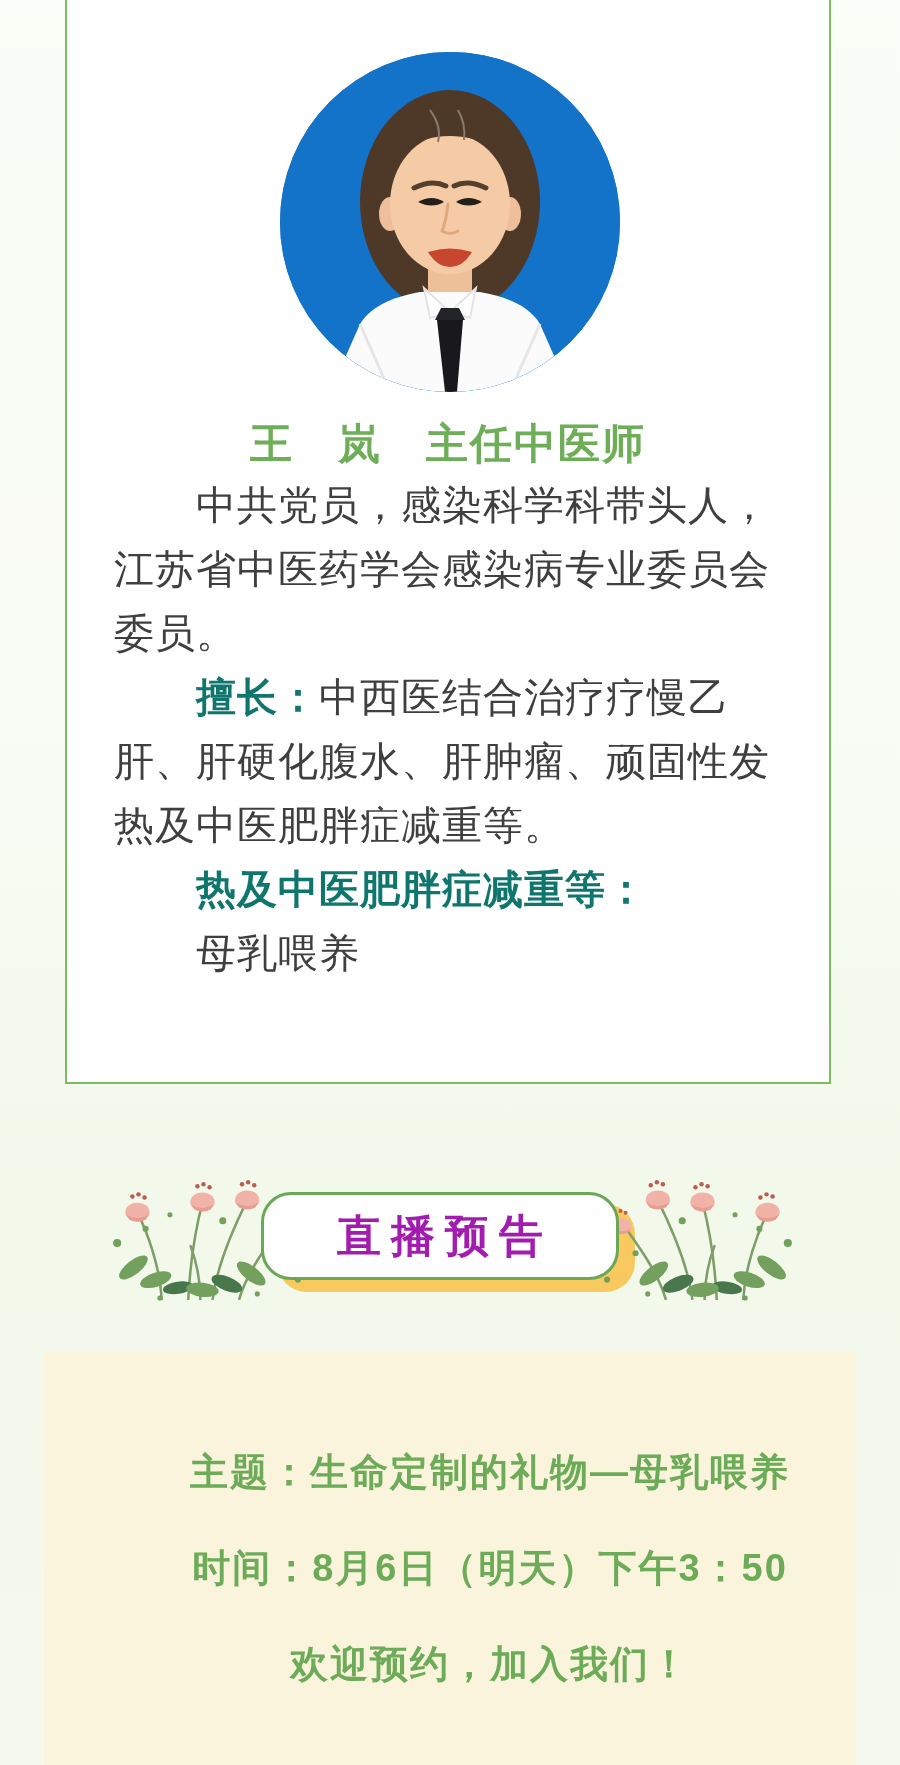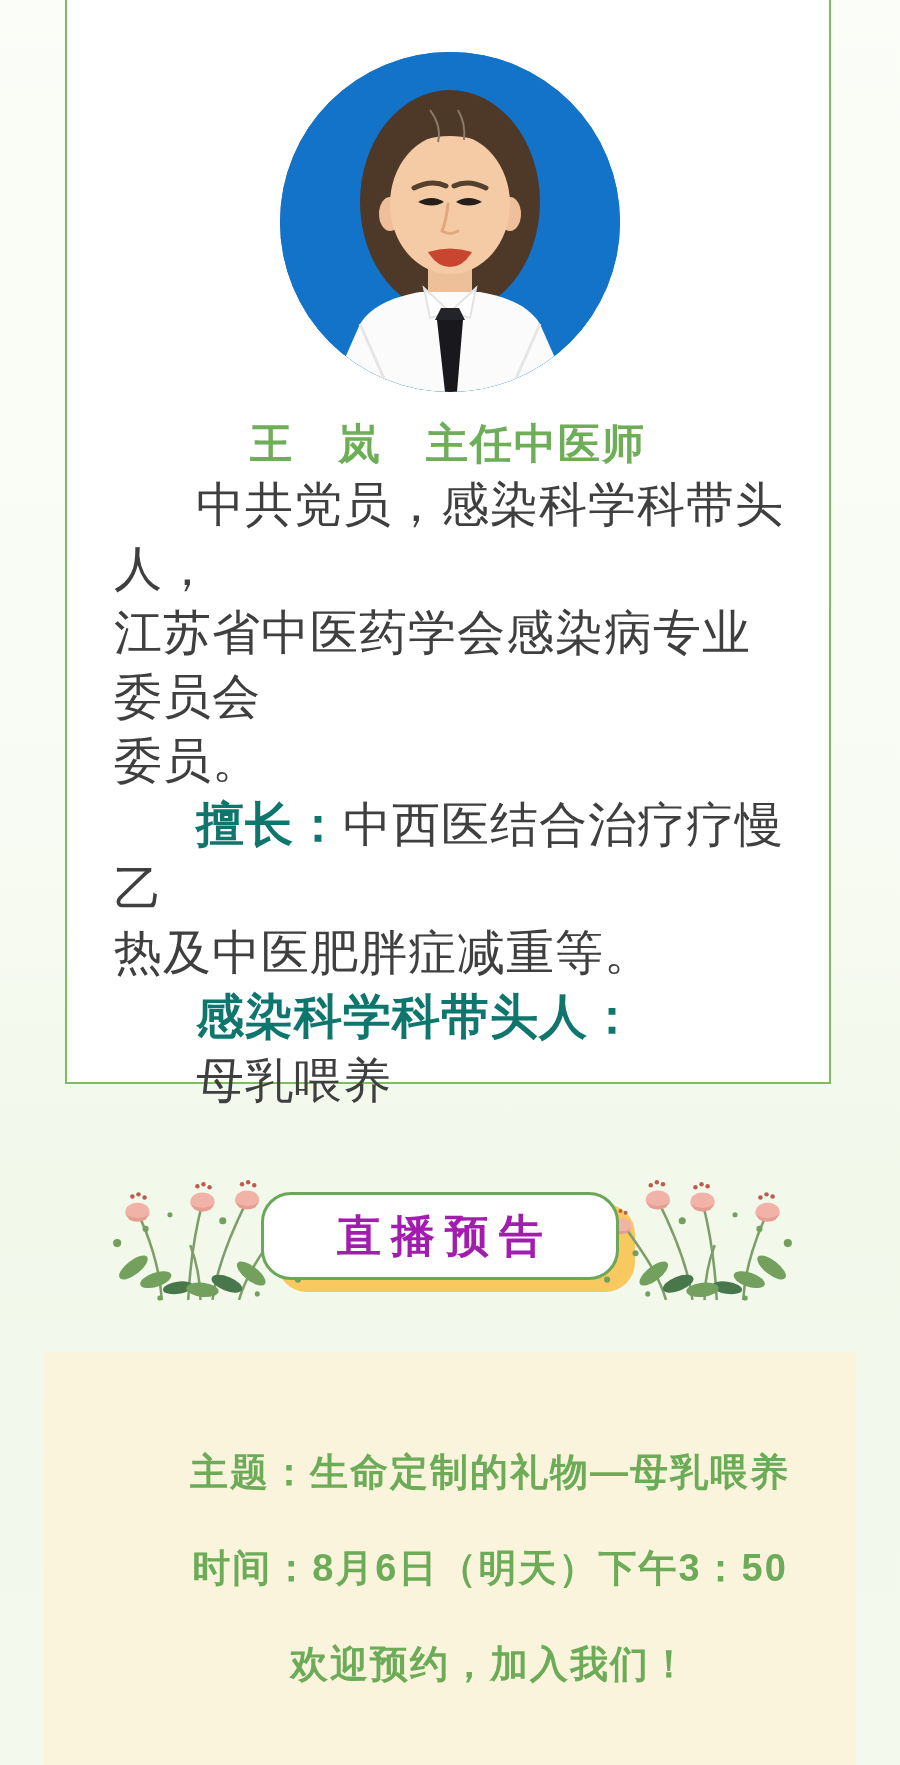--- a/index.html
+++ b/index.html
@@ -17,21 +17,21 @@
     position:absolute;left:213px;top:60px;width:340px;height:340px;
     border-radius:50%;overflow:hidden;background:#1373c9;
   }
   .avatar svg{display:block;width:100%;height:100%;}
   .doctor-name{
     position:absolute;left:0;top:424px;width:100%;text-align:center;
     font-size:42px;font-weight:bold;color:#6fae58;letter-spacing:2px;
   }
   .bio{
     position:absolute;left:47px;top:481px;width:680px;
-    font-size:48px;line-height:64px;color:#3f3f3f;letter-spacing:1px;
+    font-size:40px;line-height:64px;color:#3f3f3f;letter-spacing:1px;
   }
   .bio .indent{text-indent:82px;}
   .green-label{color:#0f766e;font-weight:bold;}
   
   .banner-shadow{
     position:absolute;left:277px;top:1204px;width:358px;height:88px;
     border-radius:30px;background:#f7c95e;z-index:2;
   }
   .flowers{position:absolute;top:1170px;width:215px;height:132px;z-index:3;}
   .flowers svg{display:block;width:100%;height:100%;}
@@ -115,24 +115,27 @@
       <div>
         <span>江苏省中医药学会感染病专业委员会</span>
       </div>
       <div>
         <span>委员。</span>
       </div>
       <div class="indent">
         <span class="green-label">擅长：</span><span>中西医结合治疗疗慢乙</span>
       </div>
       <div>
+        <span>肝、肝硬化腹水、肝肿瘤、顽固性发</span>
+      </div>
+      <div>
         <span>热及中医肥胖症减重等。</span>
       </div>
       <div class="indent">
-        <span class="green-label">感染科学科带头人：</span>
+        <span class="green-label">热及中医肥胖症减重等：</span>
       </div>
       <div class="indent">
         <span>母乳喂养</span>
       </div>
     </div>
   </div>
 
   <div class="banner-shadow"></div>
 
   <div class="flowers flowers-left">

